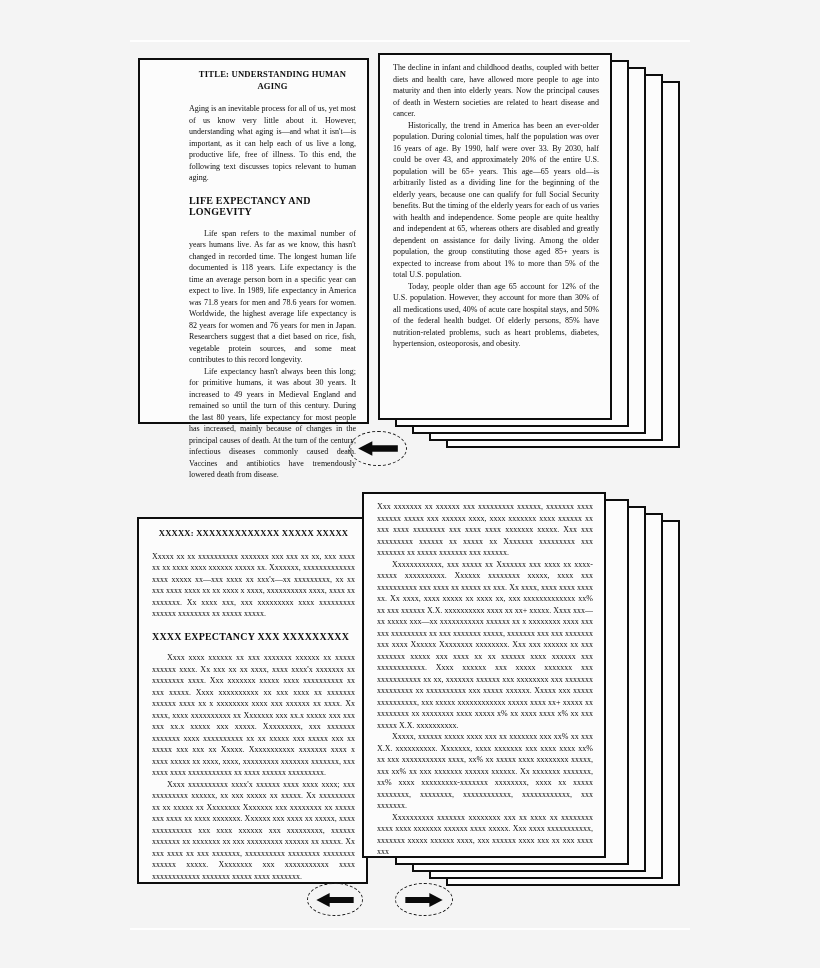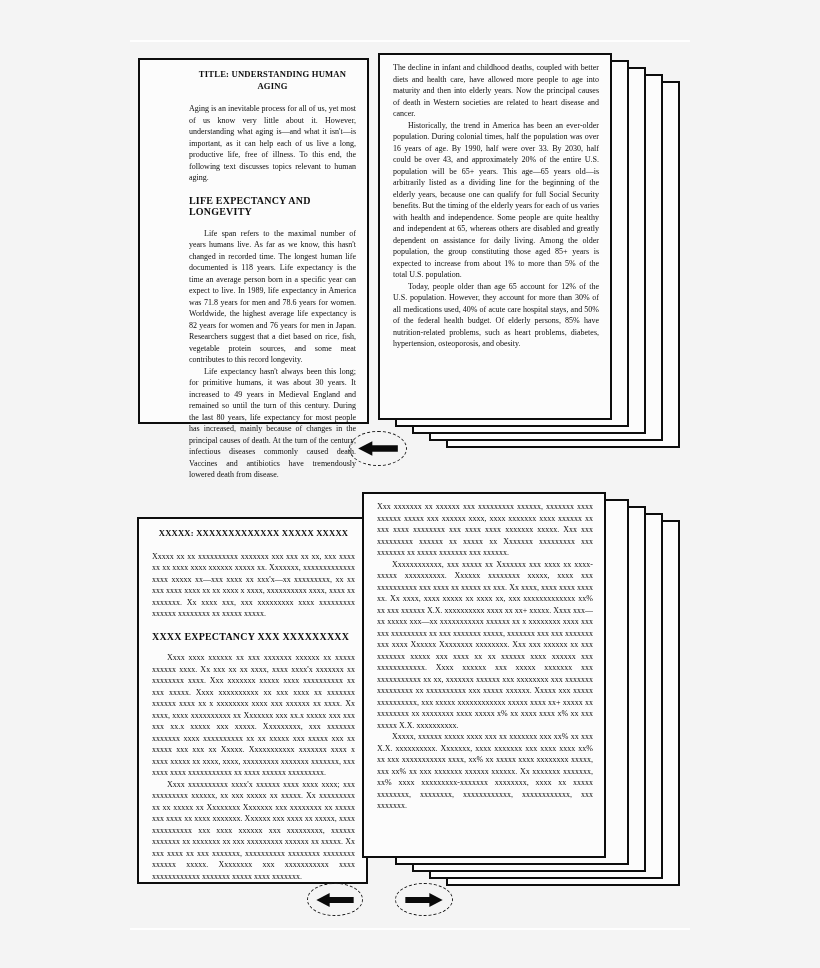--- a/index.html
+++ b/index.html
@@ -110,20 +110,21 @@
   <div>
     <div class="page" style="left:446px; top:520px; width:234px; height:366px;"></div>
     <div class="page" style="left:429px; top:513px; width:234px; height:366px;"></div>
     <div class="page" style="left:412px; top:506px; width:234px; height:366px;"></div>
     <div class="page" style="left:395px; top:499px; width:234px; height:366px;"></div>
     <article class="page" style="left:362px; top:492px; width:244px; height:366px;">
       <div class="page-inner">
         <p class="para">Xxx xxxxxxx xx xxxxxx xxx xxxxxxxxx xxxxxx, xxxxxxx xxxx xxxxxx xxxxx xxx xxxxxx xxxx, xxxx xxxxxxx xxxx xxxxxx xx xxx xxxx xxxxxxxx xxx xxxx xxxx xxxxxxx xxxxx.  Xxx xxx xxxxxxxxx xxxxxx xx xxxxx xx Xxxxxxx xxxxxxxxx xxx xxxxxxx xx xxxxx xxxxxxx xxx xxxxxx.</p>
         <p class="para indent">Xxxxxxxxxxxx, xxx xxxxx xx Xxxxxxx xxx xxxx xx xxxx-xxxxx xxxxxxxxxx.  Xxxxxx xxxxxxxx xxxxx, xxxx xxx xxxxxxxxxx xxx xxxx xx xxxxx xx xxx.  Xx xxxx, xxxx xxxx xxxx xx.  Xx xxxx, xxxx xxxxx xx xxxx xx, xxx xxxxxxxxxxxxx xx% xx xxx xxxxxx X.X. xxxxxxxxxx xxxx xx xx+ xxxxx.  Xxxx xxx—xx xxxxx xxx—xx xxxxxxxxxxx xxxxxx xx x xxxxxxxx xxxx xxx xxx xxxxxxxxx xx xxx xxxxxxx xxxxx, xxxxxxx xxx xxx xxxxxxx xxx xxxx Xxxxxx Xxxxxxxx xxxxxxxx.  Xxx xxx xxxxxx xx xxx xxxxxxx xxxxx xxx xxxx xx xx xxxxxx xxxx xxxxxx xxx xxxxxxxxxxxx.  Xxxx xxxxxx xxx xxxxx xxxxxxx xxx xxxxxxxxxxx xx xx, xxxxxxx xxxxxx xxx xxxxxxxx xxx xxxxxxx xxxxxxxxx xx xxxxxxxxxx xxx xxxxx xxxxxx.  Xxxxx xxx xxxxx xxxxxxxxxx, xxx xxxxx xxxxxxxxxxxx xxxxx xxxx xx+ xxxxx xx xxxxxxxx xx xxxxxxxx xxxx xxxxx x% xx xxxx xxxx x% xx xxx xxxxx X.X. xxxxxxxxxx.</p>
         <p class="para indent">Xxxxx, xxxxxx xxxxx xxxx xxx xx xxxxxxx xxx xx% xx xxx X.X. xxxxxxxxxx.  Xxxxxxx, xxxx xxxxxxx xxx xxxx xxxx xx% xx xxx xxxxxxxxxxx xxxx, xx% xx xxxxx xxxx xxxxxxxx xxxxx, xxx xx% xx xxx xxxxxxx xxxxxx xxxxxx.  Xx xxxxxxx xxxxxxx, xx% xxxx xxxxxxxxx-xxxxxxx xxxxxxxx, xxxx xx xxxxx xxxxxxxx, xxxxxxxx, xxxxxxxxxxxx, xxxxxxxxxxxx, xxx xxxxxxx.</p>
+        <p class="para indent">Xxxxxxxxxx xxxxxxx xxxxxxxx xxx xx xxxx xx xxxxxxxx xxxx xxxx xxxxxxx xxxxxx xxxx xxxxx.  Xxx xxxx xxxxxxxxxxx, xxxxxxx xxxxx xxxxxx xxxx, xxx xxxxxx xxxx xxx xx xxx xxxx xxx</p>
       </div>
     </article>
   </div>
 
 </section>
 
 <button type="button" class="nav-btn" style="left:307px; top:883px; width:56px; height:33px;">
   <svg width="40" height="16" viewBox="0 0 44 18">
     <path d="M1 9 L16 1.2 L16 5.6 L43 5.6 L43 12.4 L16 12.4 L16 16.8 Z" fill="#0a0a0a"></path>
   </svg>

